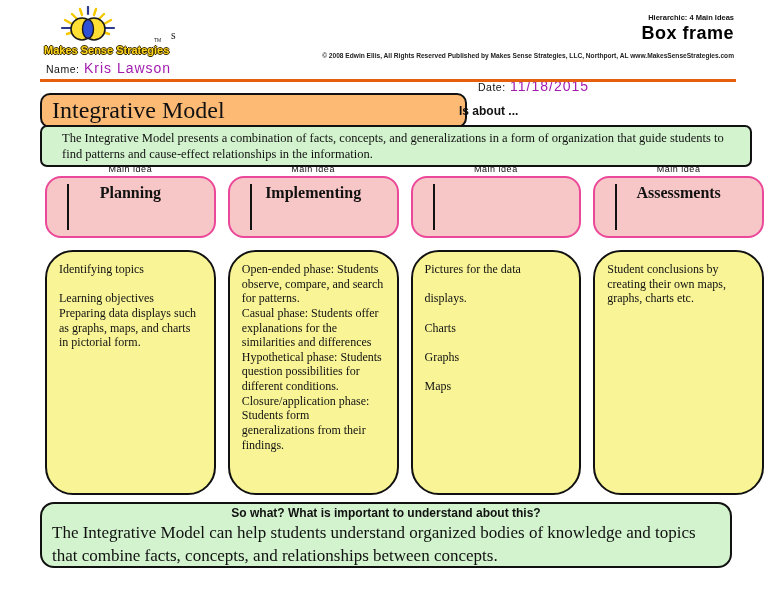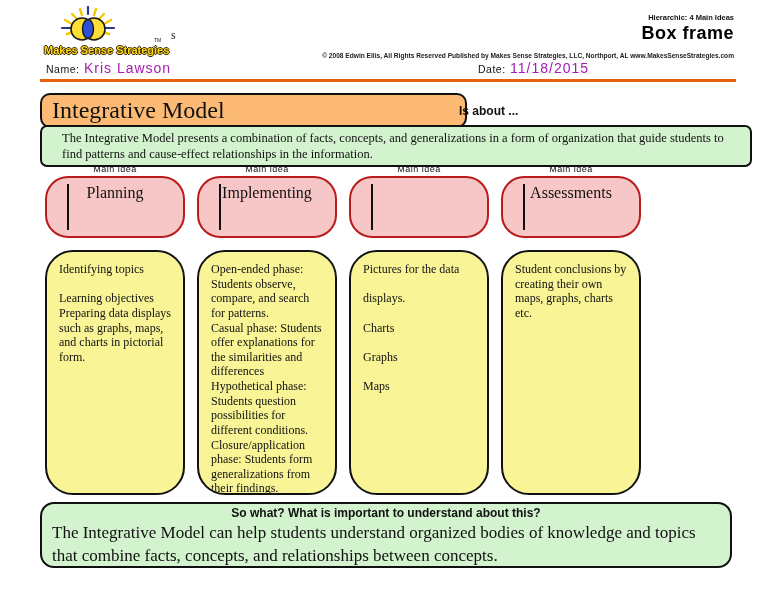--- a/index.html
+++ b/index.html
@@ -16,40 +16,40 @@
   .stray-s{position:absolute;left:171px;top:28px;font-size:12px;color:#222;}
   .name-row{position:absolute;left:46px;top:59px;font-family:"Liberation Sans",sans-serif;}
   .field-label{font-size:10.5px;color:#111;letter-spacing:.5px;}
   .field-value{font-size:14px;letter-spacing:1px;color:#a21caf;}
   .hierarchic{position:absolute;right:34px;top:13px;font-family:"Liberation Sans",sans-serif;
               font-weight:bold;font-size:7.5px;color:#111;}
   .boxframe{position:absolute;right:34px;top:23px;font-family:"Liberation Sans",sans-serif;
             font-weight:bold;font-size:18px;color:#000;letter-spacing:.5px;}
   .copyright{position:absolute;right:34px;top:52px;font-family:"Liberation Sans",sans-serif;
              font-weight:bold;font-size:6.6px;color:#222;white-space:nowrap;}
-  .date-row{position:absolute;left:478px;top:59px;font-family:"Liberation Sans",sans-serif;}
+  .date-row{position:absolute;left:478px;top:77px;font-family:"Liberation Sans",sans-serif;}
   .orange-rule{position:absolute;left:40px;top:79px;width:696px;height:3px;background:#e55f0c;}
 
   
   .title-box{position:absolute;left:40px;top:93px;width:413px;height:31px;
              background:#fdba74;border:2px solid #111;border-radius:10px;
              font-size:24px;padding-left:10px;line-height:31px;}
   .is-about{position:absolute;left:459px;top:104px;font-family:"Liberation Sans",sans-serif;
             font-weight:bold;font-size:12px;}
   .desc-box{position:absolute;left:40px;top:125px;width:668px;height:32px;
             background:#d2f3cd;border:2px solid #111;border-radius:7px;
             font-size:12.5px;line-height:1.3;padding:3px 20px;}
 
   
-  .cols{position:absolute;left:45px;top:164px;width:596px;display:flex;gap:12px;}
+  .cols{position:absolute;left:45px;top:164px;width:719px;display:flex;gap:12px;}
   .col{flex:1;display:flex;flex-direction:column;}
   .main-idea{font-family:"Liberation Sans",sans-serif;font-size:9px;text-align:center;
              margin-bottom:2px;letter-spacing:.5px;}
-  .pink-box{position:relative;height:58px;background:#f7c6c6;border:2px solid #b91c1c;
-            border-radius:23px;text-align:center;}
+  .pink-box{position:relative;height:58px;background:#f7c6c6;border:2px solid #ec4899;
+            border-radius:16px;text-align:center;font-weight:bold;}
   .pink-box .vline{position:absolute;left:20px;top:6px;bottom:6px;width:2px;background:#111;}
   .col-heading{font-size:16px;padding-top:6px;}
   .yellow-box{margin-top:12px;height:221px;background:#f9f597;border:2px solid #111;
               border-radius:28px;padding:10px 12px;font-size:12px;line-height:1.22;
               white-space:pre-line;overflow:hidden;}
 
   
   .sowhat-box{position:absolute;left:40px;top:502px;width:688px;height:62px;
               background:#d2f3cd;border:2px solid #111;border-radius:14px;}
   .sowhat-label{font-family:"Liberation Sans",sans-serif;font-weight:bold;font-size:12px;

